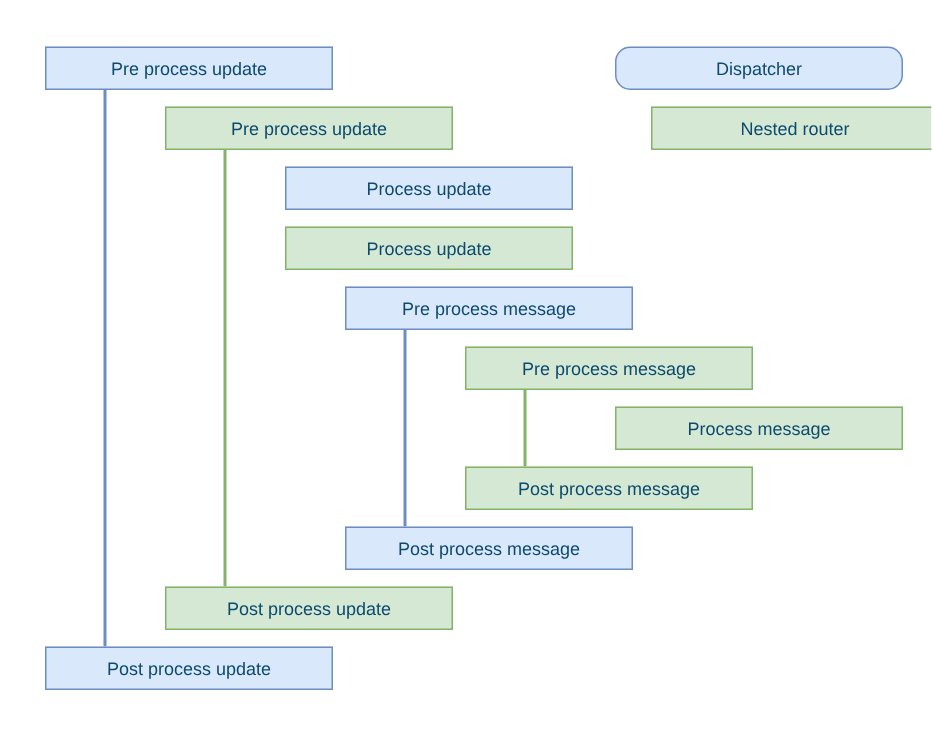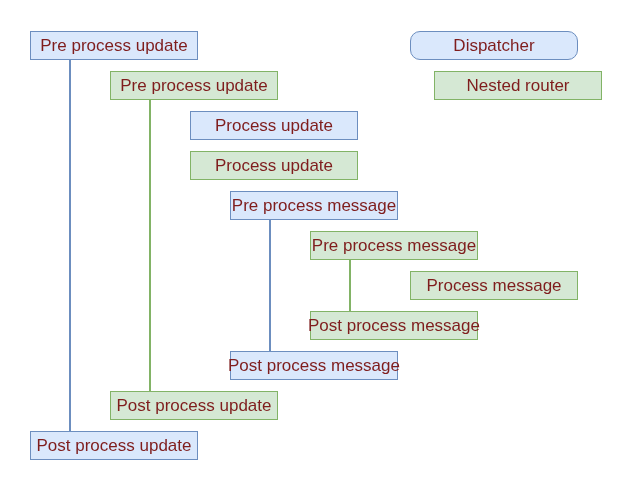--- a/index.html
+++ b/index.html
@@ -10,28 +10,28 @@
   }
   .canvas {
     position: relative;
     width: 621px;
     height: 491px;
     background: #ffffff;
     overflow: hidden;
   }
   .node {
     position: absolute;
-    width: 168px;
+    width: 192px;
     height: 29px;
     box-sizing: border-box;
     display: flex;
     align-items: center;
     justify-content: center;
-    font-size: 17px;
-    color: #7f1d1d;
+    font-size: 12px;
+    color: #0c4a6e;
     white-space: nowrap;
     z-index: 2;
   }
   .node.blue {
     background: #dae8fc;
     border: 1px solid #6c8ebf;
   }
   .node.green {
     background: #d5e8d4;
     border: 1px solid #82b366;

